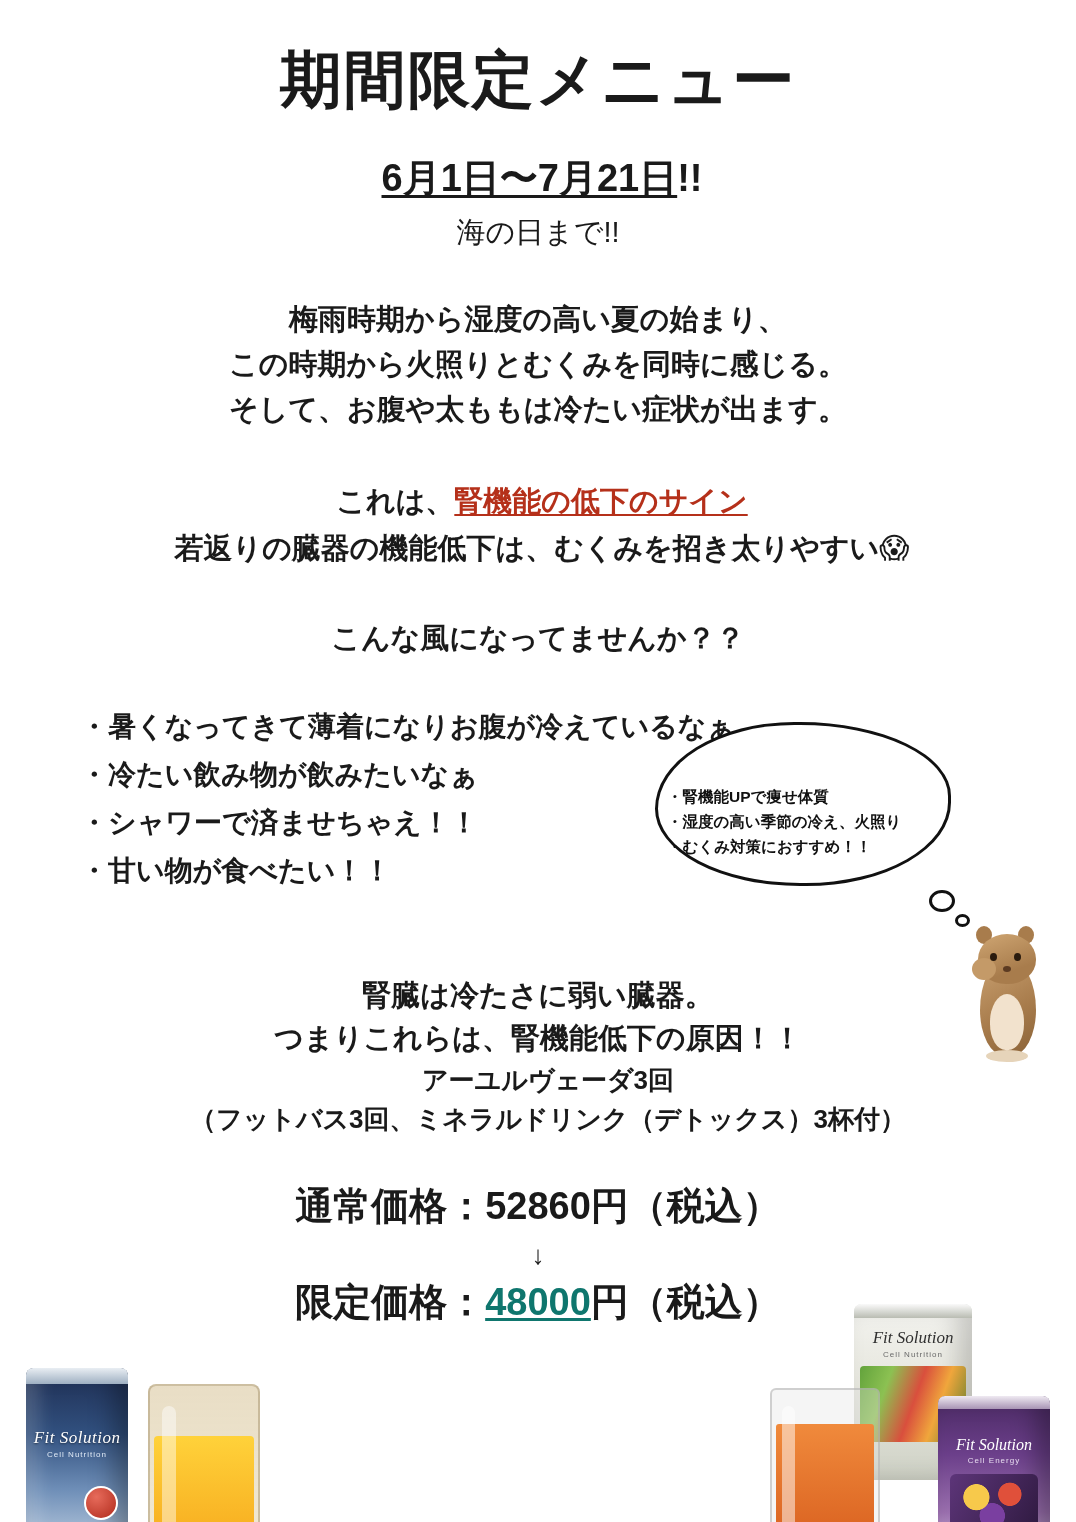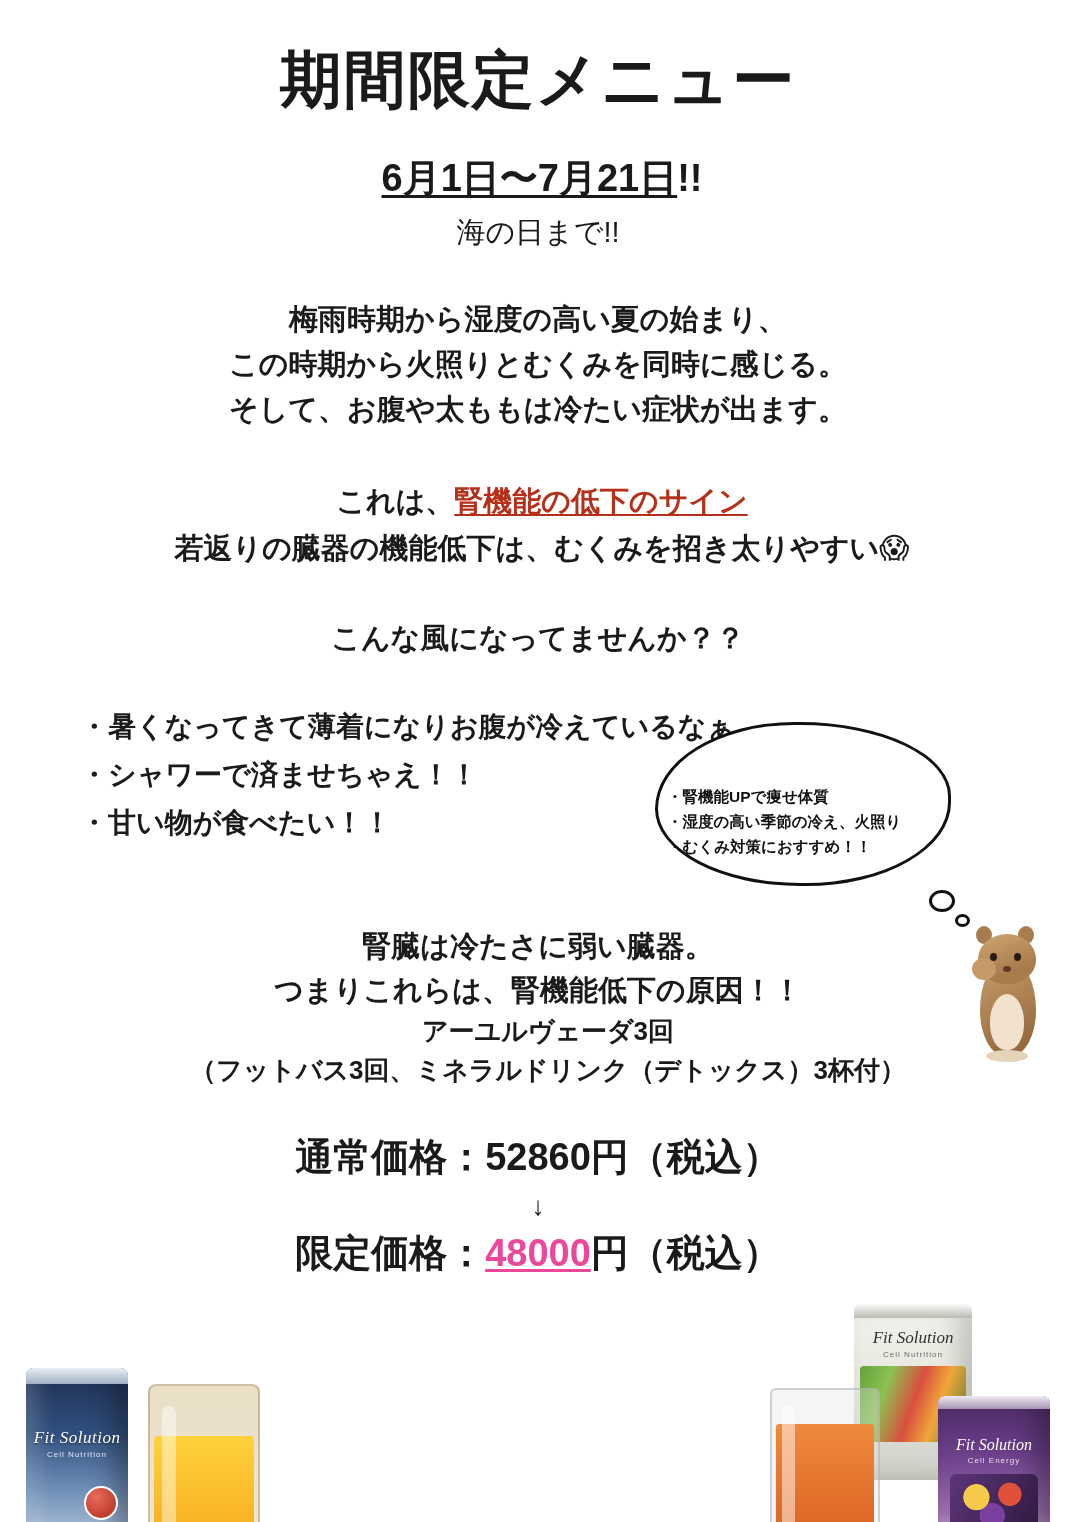--- a/index.html
+++ b/index.html
@@ -118,21 +118,21 @@
     color: #222;
   }
 
   .price-special {
     text-align: center;
     font-size: 38px;
     font-weight: 700;
     margin-top: 6px;
   }
   .price-special .hl {
-    color: #ec4899;
+    color: #0f766e;
     text-decoration: underline;
     text-underline-offset: 3px;
   }
 
   
   .bubble-wrap {
     position: absolute;
     left: 655px;
     top: 676px;
     width: 300px;
@@ -409,20 +409,21 @@
     </div>
     <div>
       <span>若返りの臓器の機能低下は、むくみを招き太りやすい</span><span>😱</span>
     </div>
   </div>
 
   <div class="question">こんな風になってませんか？？</div>
 
   <div class="bullets">
     <div>・暑くなってきて薄着になりお腹が冷えているなぁ</div>
+    <div>・冷たい飲み物が飲みたいなぁ</div>
     <div>・シャワーで済ませちゃえ！！</div>
     <div>・甘い物が食べたい！！</div>
   </div>
 
   <div class="bubble-wrap">
     <div class="bubble"></div>
     <div class="bubble-text">
       <div>・腎機能UPで痩せ体質</div>
       <div>・湿度の高い季節の冷え、火照り</div>
       <div>・むくみ対策におすすめ！！</div>

